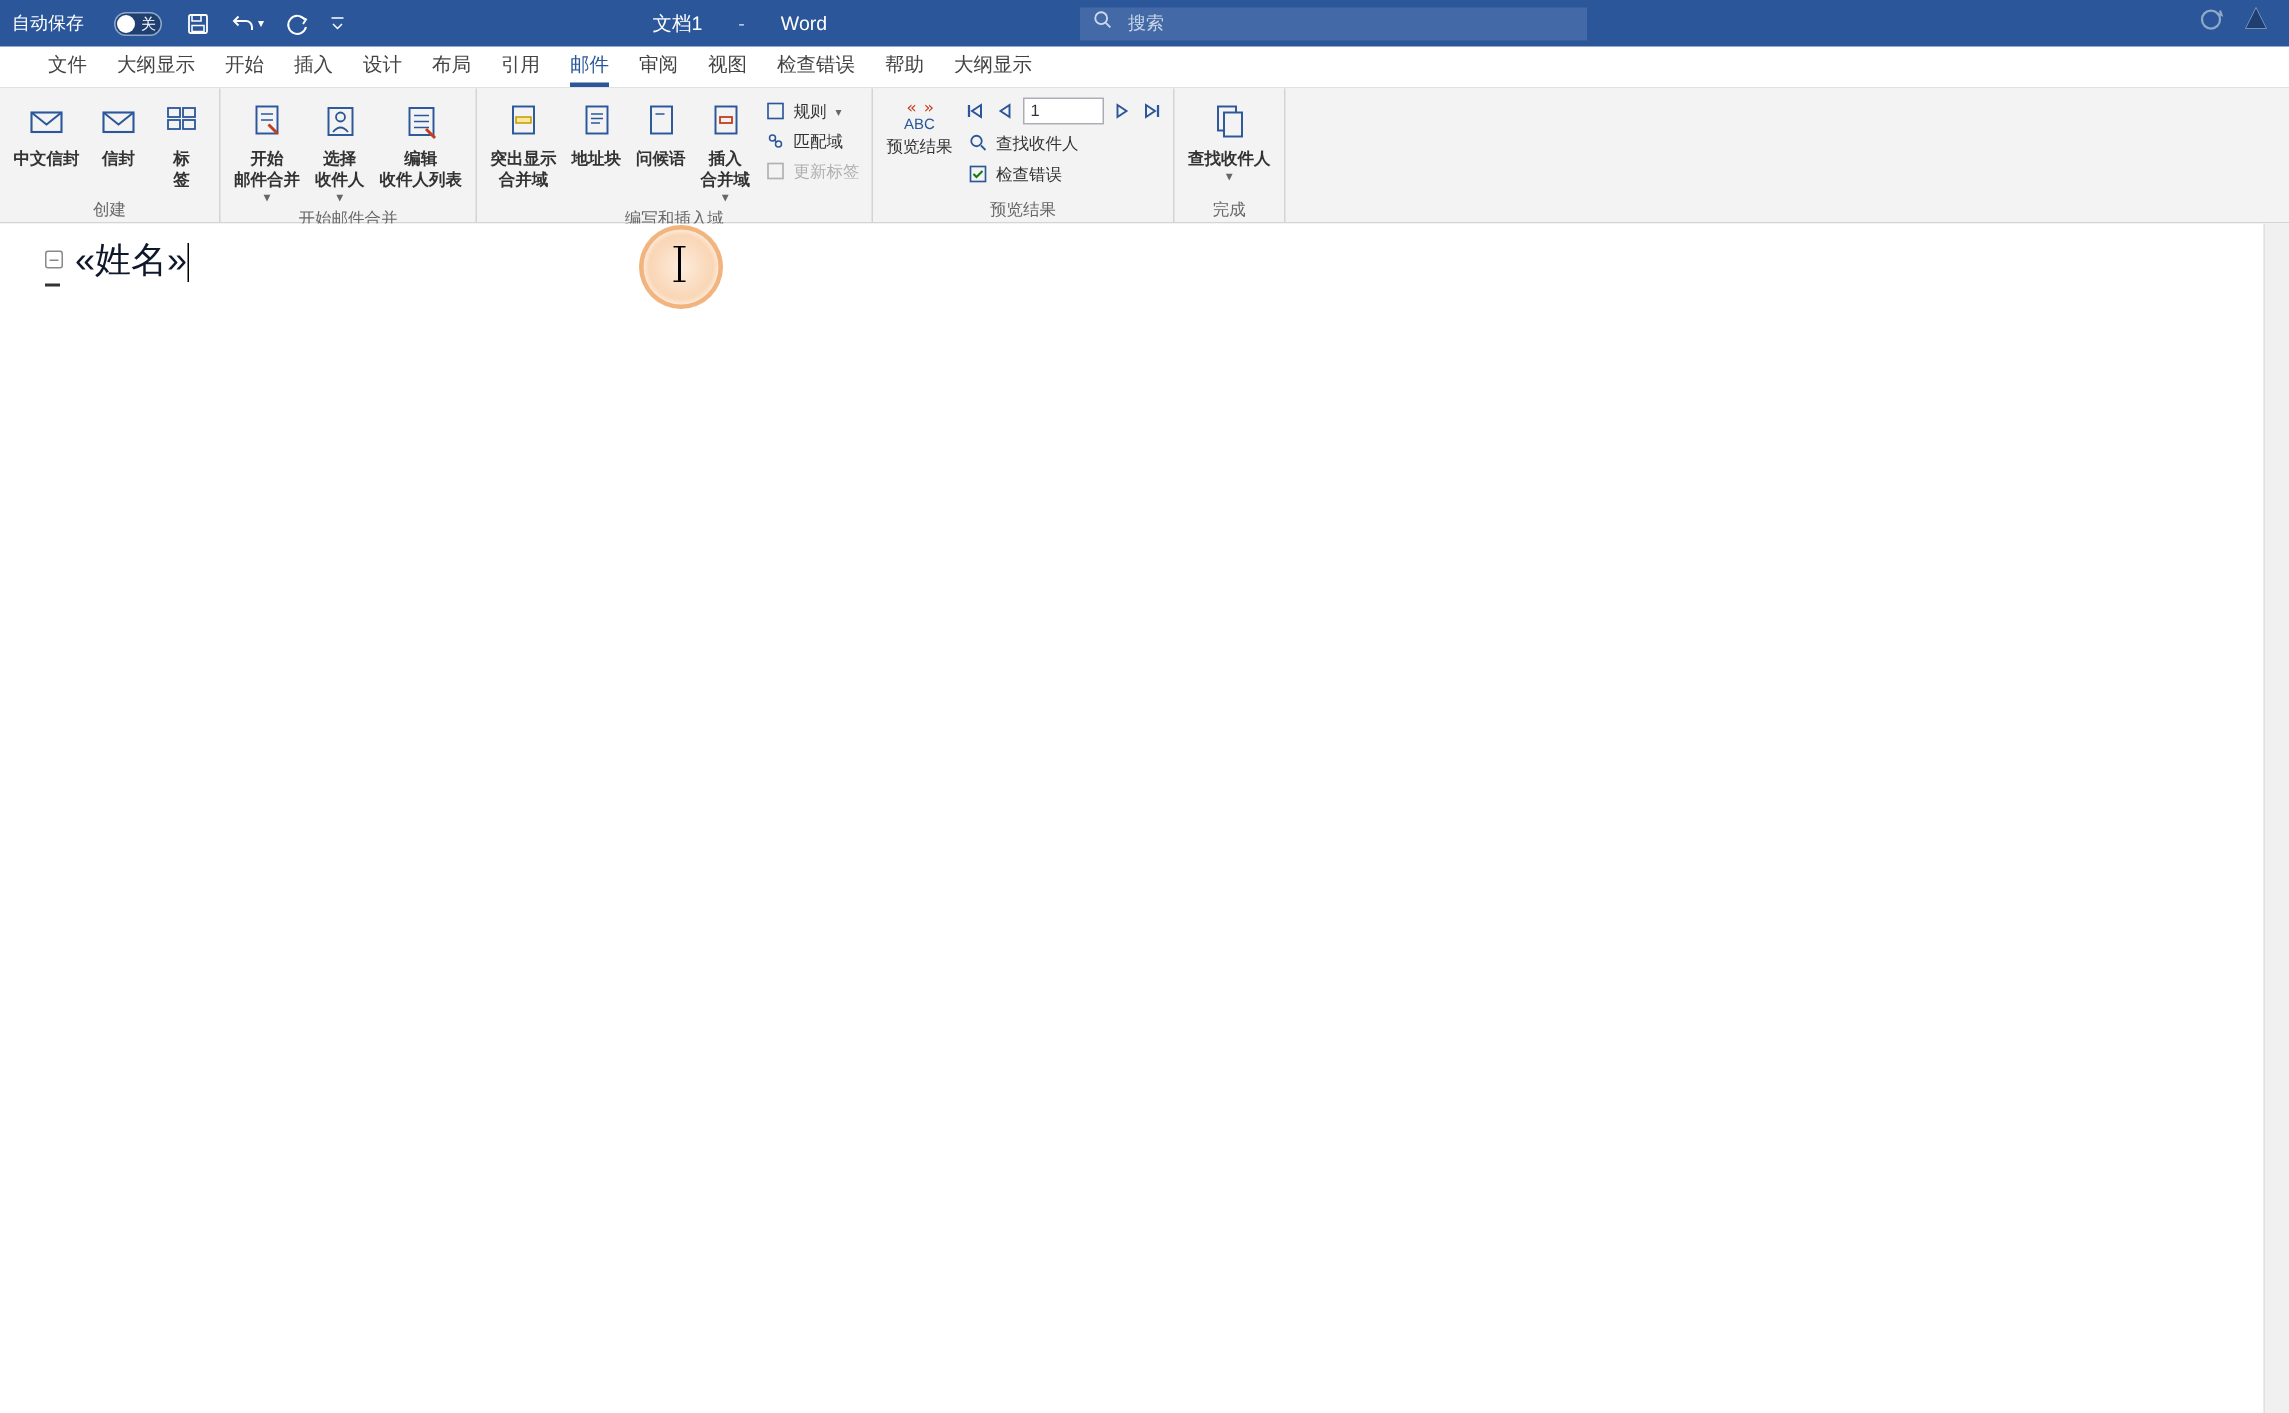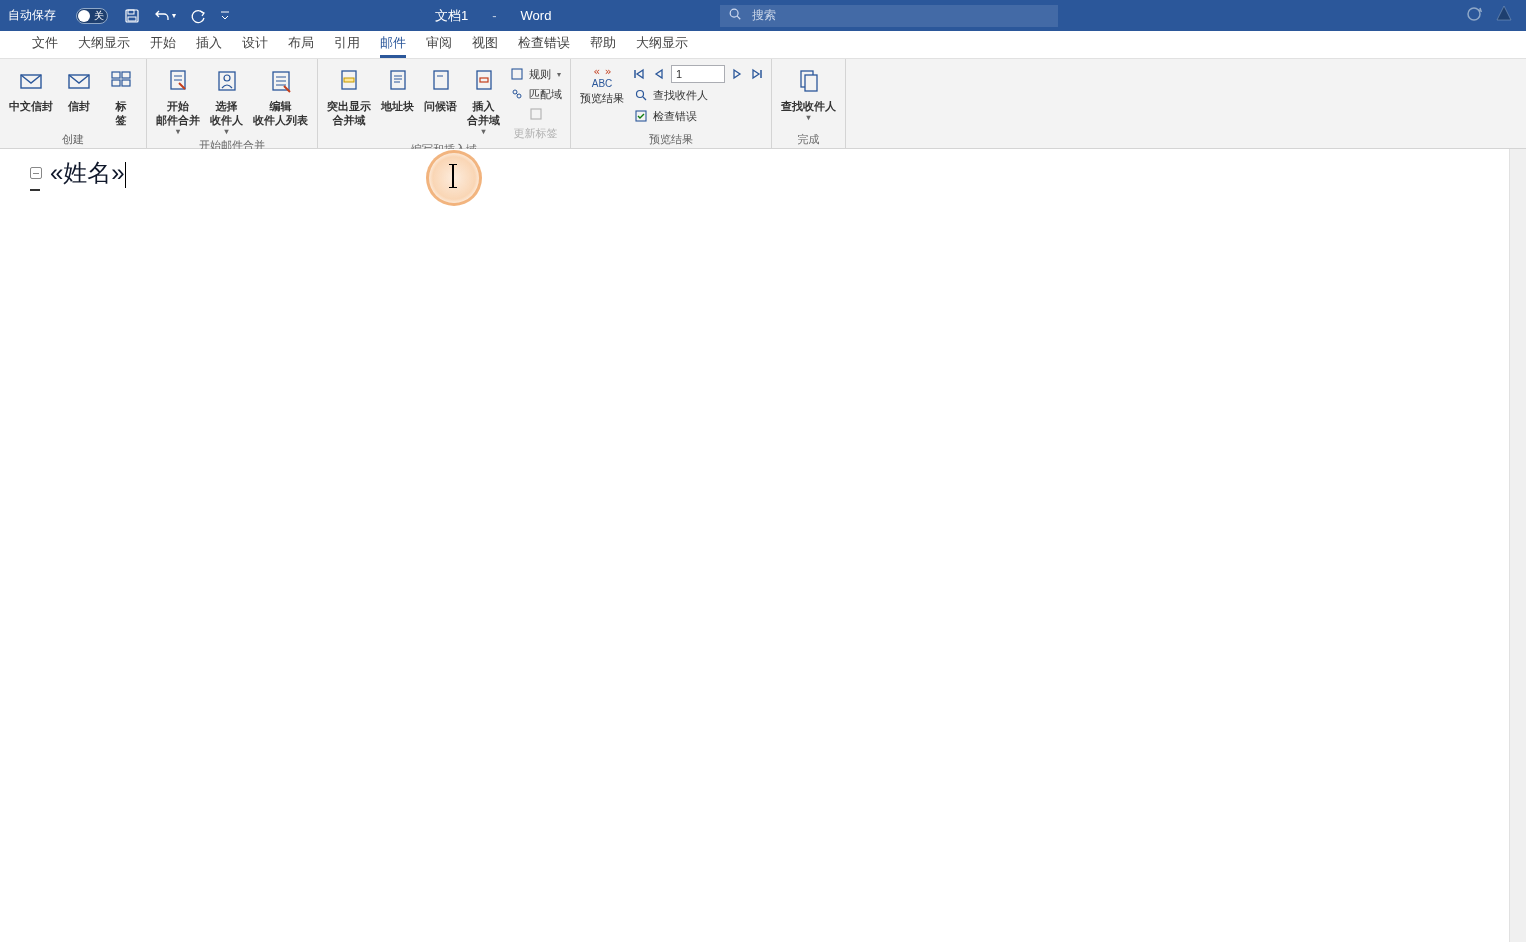--- a/index.html
+++ b/index.html
@@ -42,21 +42,21 @@
 
 .rbtn { display: flex; flex-direction: column; align-items: center; justify-content: flex-start; padding: 2px 3px; min-width: 36px; font-weight: bold; }
 .rbtn-icon { width: 32px; height: 32px; display: flex; align-items: center; justify-content: center; }
 .rbtn-icon svg { width: 26px; height: 26px; }
 .rbtn-label { font-size: 11px; color: #333333; text-align: center; line-height: 14px; margin-top: 2px; }
 .rbtn-label.two-line { width: 30px; }
 .rbtn-chev { font-size: 8px; color: #666666; }
 
 .small-stack { display: flex; flex-direction: column; gap: 2px; padding-top: 2px; }
 .sbtn { display: flex; align-items: center; gap: 4px; font-size: 11px; color: #333333; padding: 1px 2px; }
-.sbtn.disabled { color: #b0b0b0; flex-direction: column; }
+.sbtn.disabled { color: #b0b0b0; }
 .sbtn-icon { width: 16px; height: 16px; display: flex; align-items: center; justify-content: center; }
 .sbtn-icon svg { width: 14px; height: 14px; }
 .sbtn-chev { font-size: 8px; color: #666666; margin-left: 2px; }
 
 .nav-row { display: flex; align-items: center; gap: 4px; }
 .nav-triangle { display: flex; align-items: center; justify-content: center; width: 16px; height: 16px; }
 .nav-triangle svg { width: 14px; height: 14px; }
 .record-input { width: 54px; height: 18px; border: 1px solid #abadb3; background: #ffffff; font-size: 11px; padding: 0 4px; color: #333333; }
 
 .preview-btn { display: flex; flex-direction: column; align-items: center; padding: 2px 3px; }

